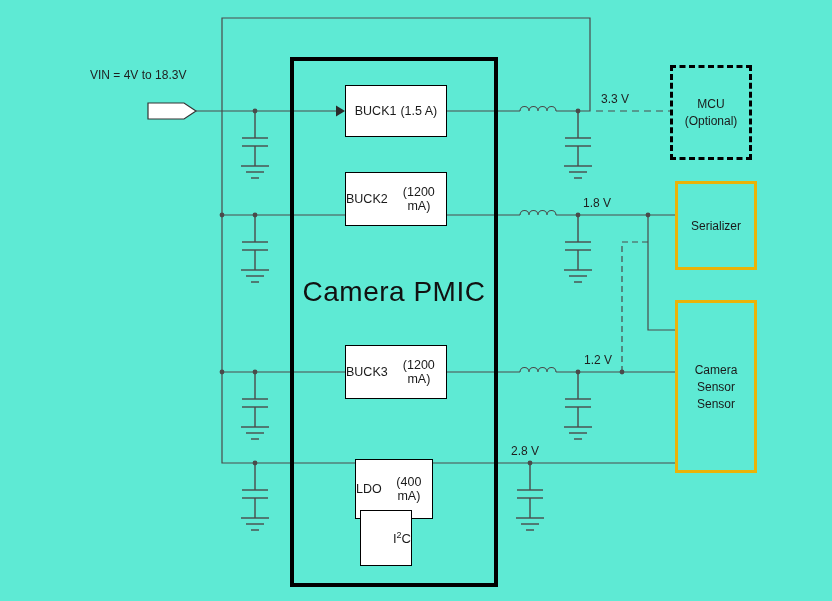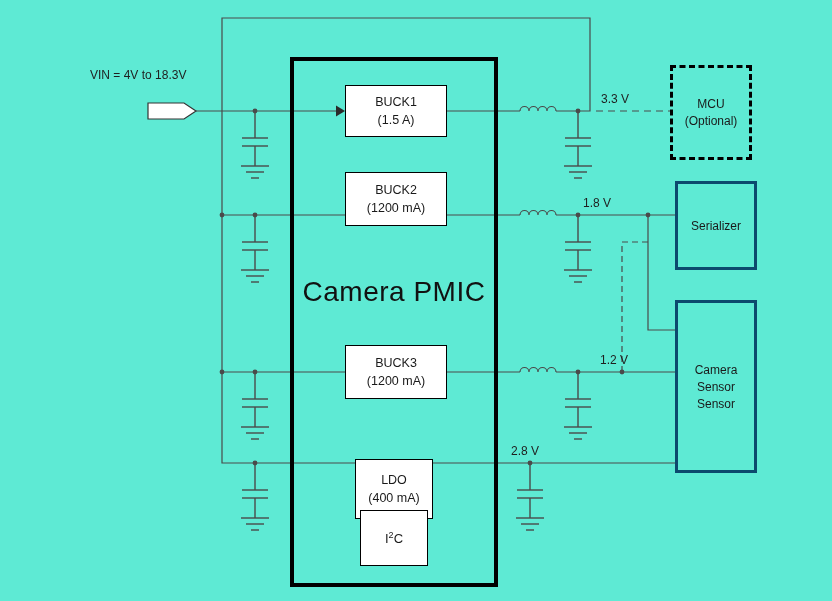--- a/index.html
+++ b/index.html
@@ -4,25 +4,25 @@
 <style>
   html,body{margin:0;padding:0;background:#fff;}
   #canvas{
     position:relative;width:832px;height:601px;background:#5eead4;
     font-family:"Liberation Sans", sans-serif;color:#1a1a1a;overflow:hidden;
   }
   #wires{position:absolute;left:0;top:0;width:832px;height:601px;}
   .abs{position:absolute;box-sizing:border-box;}
   .lbl{font-size:12px;white-space:nowrap;color:#1f1f1f;}
   .block{
-    background:#fff;border:1.5px solid #000;display:flex;flex-direction:column;
+    background:#fff;border:1.5px solid #000;display:flex;flex-direction:row;
     align-items:center;justify-content:center;gap:4px;font-size:12.5px;text-align:center;
   }
   .bigbox{
-    border:3px solid #0c4a6e;display:flex;flex-direction:column;align-items:center;
+    border:3px solid #eab308;display:flex;flex-direction:column;align-items:center;
     justify-content:center;gap:3px;font-size:12px;text-align:center;background:transparent;
   }
   .pmic{border:4px solid #000;background:transparent;}
   .pmic-title{font-size:28px;letter-spacing:0.5px;text-align:center;color:#111;}
   .dashedbox{border:3px dashed #000;}
   sup{font-size:9px;}
 </style>
 </head>
 <body>
 
@@ -95,21 +95,21 @@
       <circle cx="622" cy="372" r="2.4"></circle>
       <circle cx="255" cy="463" r="2.4"></circle>
       <circle cx="530" cy="463" r="2.4"></circle>
     </g>
   </svg>
 
   <div class="abs lbl" style="left:90px;top:68px;">VIN = 4V to 18.3V</div>
 
   <div class="abs lbl" style="left:601px;top:92px;">3.3 V</div>
   <div class="abs lbl" style="left:583px;top:196px;">1.8 V</div>
-  <div class="abs lbl" style="left:584px;top:353px;margin-left:16px;">1.2 V</div>
+  <div class="abs lbl" style="left:584px;top:353px;">1.2 V</div>
   <div class="abs lbl" style="left:511px;top:444px;">2.8 V</div>
 
   <div class="abs pmic" style="left:290px;top:57px;width:208px;height:530px;"></div>
   <div class="abs pmic-title" style="left:290px;top:276px;width:208px;">Camera PMIC</div>
 
   <div class="abs block" style="left:345px;top:85px;width:102px;height:52px;">
     <span>BUCK1</span>
     <span>(1.5 A)</span>
   </div>
 
@@ -121,21 +121,21 @@
   <div class="abs block" style="left:345px;top:345px;width:102px;height:54px;">
     <span>BUCK3</span>
     <span>(1200 mA)</span>
   </div>
 
   <div class="abs block" style="left:355px;top:432px;width:78px;height:60px;margin-top:27px;">
     <span>LDO</span>
     <span>(400 mA)</span>
   </div>
 
-  <div class="abs block" style="left:360px;top:510px;width:68px;height:56px;font-size:13px;">
+  <div class="abs block" style="left:360px;top:510px;width:52px;height:56px;font-size:13px;justify-content:flex-end;">
     <span><span>I</span><sup>2</sup><span>C</span></span>
   </div>
 
   <div class="abs bigbox dashedbox" style="left:670px;top:65px;width:82px;height:95px;">
     <span>MCU</span>
     <span>(Optional)</span>
   </div>
 
   <div class="abs bigbox" style="left:675px;top:181px;width:82px;height:89px;">
     <span>Serializer</span>

